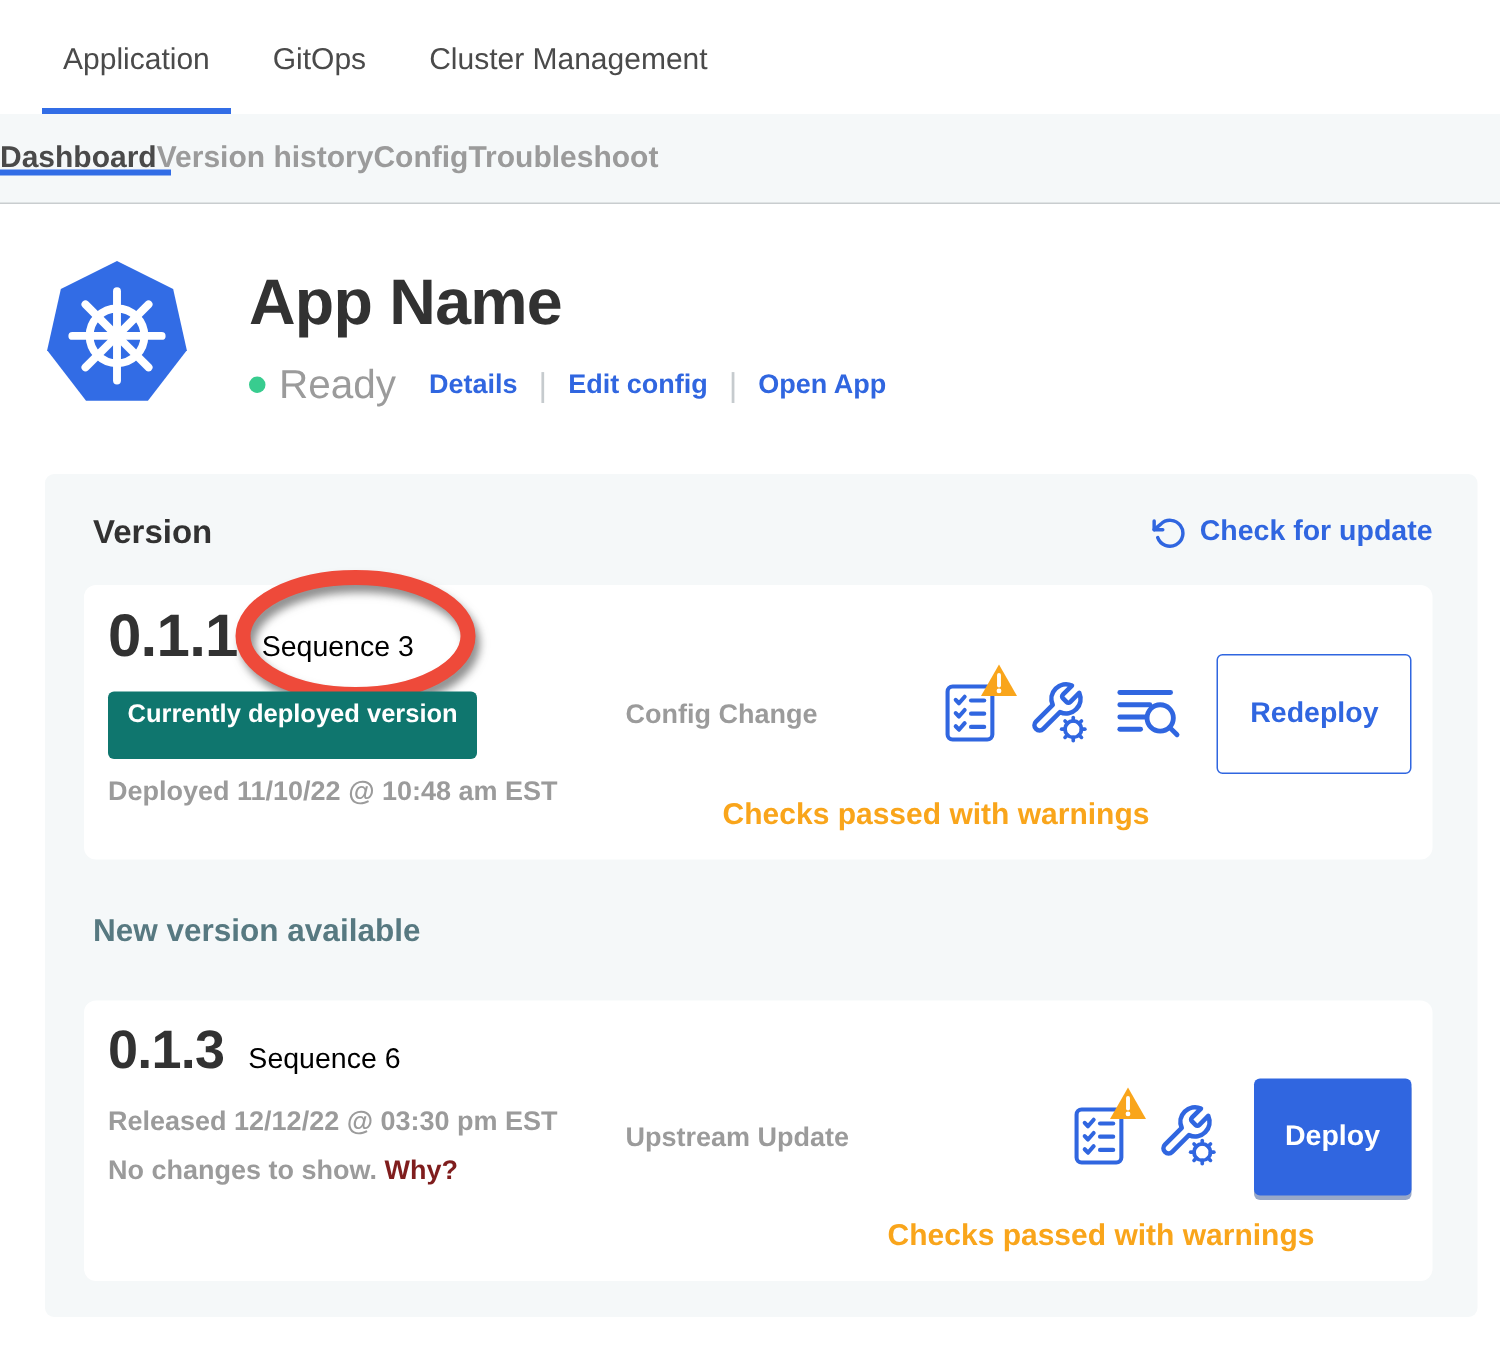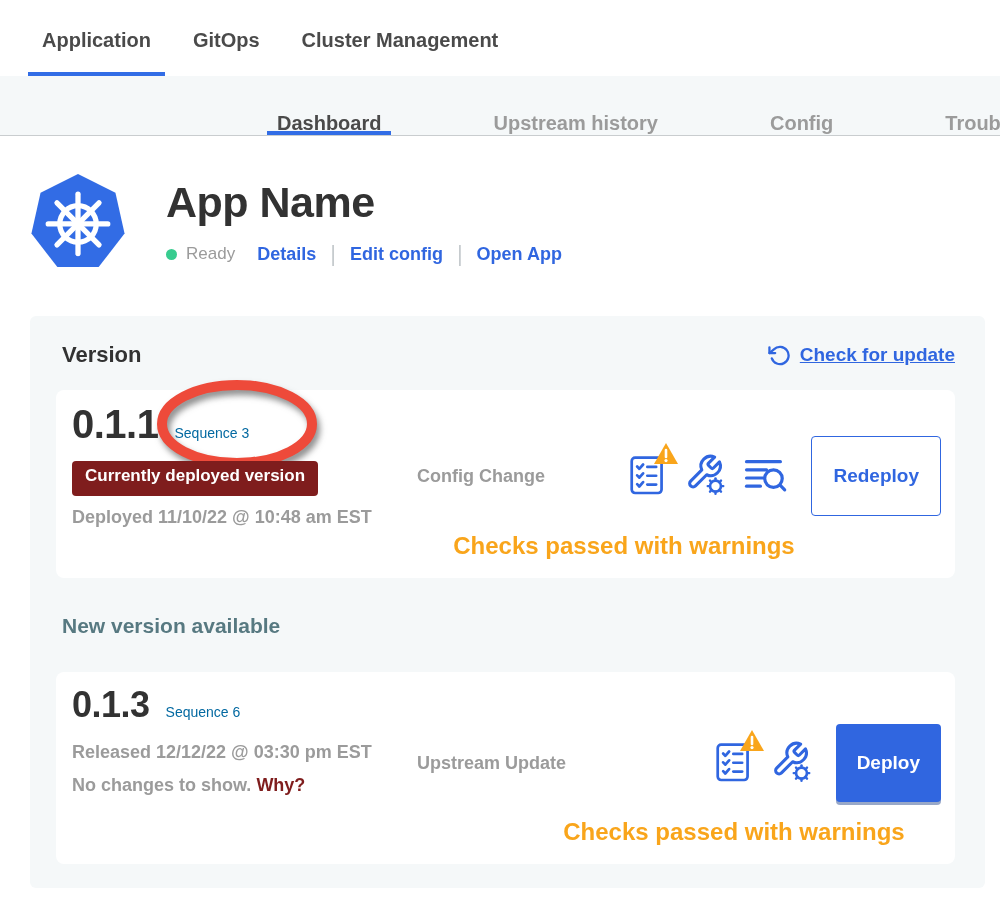--- a/index.html
+++ b/index.html
@@ -2,78 +2,78 @@
 <html><head>
 <meta charset="utf-8">
 <style>
   * { margin:0; padding:0; box-sizing:border-box; }
   html,body { width:1000px; height:898px; background:#fff; overflow:hidden;
     font-family:"Liberation Sans", sans-serif; -webkit-font-smoothing:antialiased; }
 
   
   .topnav { display:flex; align-items:flex-end; height:76px; padding-left:28px; background:#fff; }
   .topnav-item { position:relative; padding:0 14px 24px 14px; margin-right:14px;
-    font-size:20px; font-weight:700; color:#4a4a4a; cursor:pointer; }
+    font-size:20px; font-weight:400; color:#4a4a4a; cursor:pointer; }
   .topnav-item.active::after { content:""; position:absolute; left:0; right:0; bottom:0;
     height:4px; background:#326de6; }
 
   
-  .subnav { display:flex; align-items:flex-end; height:60px; background:#f5f8f9;
-    border-bottom:1px solid #c9cdcf; padding-left:277px; column-gap:112px; }
+  .subnav { display:flex; align-items:center; height:60px; background:#f5f8f9;
+    border-bottom:1px solid #c9cdcf; }
   .subnav-item { display:flex; align-items:center; font-size:20px; color:#9b9b9b;
     font-weight:700; position:relative; white-space:nowrap; cursor:pointer; }
   .subnav-item.active { color:#4a4a4a; }
   .subnav-item.active::after { content:""; position:absolute; left:-10px; right:-10px;
     bottom:0; height:4px; background:#326de6; }
 
   
   .app-header { display:flex; margin:36px 0 0 30px; }
   .k8s-logo { width:96px; height:100px; flex:0 0 auto; }
   .app-header-right { margin-left:40px; padding-top:6px; }
   .app-title { font-size:43px; font-weight:700; color:#323232; letter-spacing:-0.5px; }
   .app-status-row { display:flex; align-items:center; margin-top:14px; }
   .status-dot { width:11px; height:11px; border-radius:50%; background:#38cc8f; margin-right:9px; }
-  .status-text { font-size:17px; color:#9b9b9b; margin-right:22px; }
+  .status-text { font-size:27px; color:#9b9b9b; margin-right:22px; }
   .hdr-link { font-size:18px; font-weight:700; color:#3066e0; cursor:pointer; }
   .hdr-sep { color:#c6cbce; font-size:22px; font-weight:400; margin:0 14px; }
 
   
   .version-card { margin:44px 0 0 30px; width:955px; background:#f5f8f9;
     border-radius:6px; padding:26px 30px 24px 26px; }
   .vc-header { display:flex; align-items:center; }
   .vc-title { font-size:22px; font-weight:700; color:#323232; margin-left:6px; }
   .vc-header-links { margin-left:auto; display:flex; align-items:center; gap:36px; }
   .vc-link { display:flex; align-items:center; gap:9px; font-size:19px; font-weight:700;
-    color:#3066e0; cursor:pointer;text-decoration:underline; }
+    color:#3066e0; cursor:pointer; }
   .vc-link svg { display:block; }
 
   .inner-card { position:relative; background:#fff; border-radius:8px; margin-top:22px;
     padding:12px 14px 18px 16px; display:flex; min-height:152px; }
   .ic-left { width:345px; flex:0 0 auto; position:relative; }
   .version-line { display:flex; align-items:baseline; }
   .version-number { font-size:40px; font-weight:700; color:#323232; letter-spacing:-0.5px; }
-  .sequence-label { font-size:14px; color:#0369a1; margin-left:16px; }
-  .deployed-badge { display:inline-block; margin-top:14px; background:#7f1d1d; color:#fff;
-    font-size:17px; font-weight:700; padding:5px 13px 10px; border-radius:4px; }
+  .sequence-label { font-size:19px; color:#000000; margin-left:16px; }
+  .deployed-badge { display:inline-block; margin-top:14px; background:#0f766e; color:#fff;
+    font-size:17px; font-weight:700; padding:5px 13px 20px; border-radius:4px; }
   .meta-line { margin-top:11px; font-size:18px; font-weight:700; color:#9b9b9b; }
   .meta-line-2 { margin-top:12px; font-size:18px; font-weight:700; color:#9b9b9b; }
   .why-link { color:#7f1d1d; font-weight:700; cursor:pointer; }
 
   .ic-main { flex:1; display:flex; flex-direction:column; }
   .ic-topline { display:flex; align-items:center; margin-top:34px; }
   .source-label { font-size:18px; font-weight:700; color:#9b9b9b; white-space:nowrap; }
   .spacer { flex:1; }
   .icon-group { display:flex; align-items:center; gap:17px; }
   .action-icon { position:relative; cursor:pointer; display:block; }
   .warn-badge { position:absolute; top:-11px; right:-13px; }
   .btn { font-size:19px; font-weight:700; border-radius:4px; padding:28px 21px;
     margin-left:24px; cursor:pointer; font-family:inherit; }
   .btn-outline { background:#fff; color:#3066e0; border:1.5px solid #3066e0; }
   .btn-solid { background:#3066e0; color:#fff; border:none; box-shadow:0 3px 0 rgba(27,62,134,0.45); }
-  .checks-line { margin-top:16px; font-size:24px; font-weight:700; color:#f9a51b; text-align:center; }
+  .checks-line { margin-top:16px; font-size:20px; font-weight:700; color:#f9a51b; text-align:center; }
   .checks-1 { padding-right:110px; }
   .checks-2 { padding-left:110px; }
 
   .new-version-heading { margin:36px 0 0 6px; font-size:21px; font-weight:700; color:#577981; }
   .card-2 { margin-top:34px; min-height:145px; }
 
   .see-all { display:flex; align-items:center; gap:8px; margin:24px 0 4px 6px;
     font-size:20px; font-weight:700; color:#3066e0; cursor:pointer; }
 
   
@@ -84,21 +84,21 @@
 <body>
 
 <div class="topnav">
   <div class="topnav-item active">Application</div>
   <div class="topnav-item">GitOps</div>
   <div class="topnav-item">Cluster Management</div>
 </div>
 
 <div class="subnav">
   <div class="subnav-item active">Dashboard</div>
-  <div class="subnav-item">Upstream history</div>
+  <div class="subnav-item">Version history</div>
   <div class="subnav-item">Config</div>
   <div class="subnav-item">Troubleshoot</div>
 </div>
 
 <div class="app-header">
   <svg class="k8s-logo" viewBox="0 0 100 104">
     <polygon points="50,2 89,21.5 98.5,64 71.5,99 28.5,99 1.5,64 11,21.5" fill="#326ce5"></polygon>
     <g stroke="#ffffff" stroke-width="5.5" stroke-linecap="round" fill="none">
       <circle cx="50" cy="54" r="19"></circle>
       <line x1="81" y1="54" x2="56" y2="54"></line>

